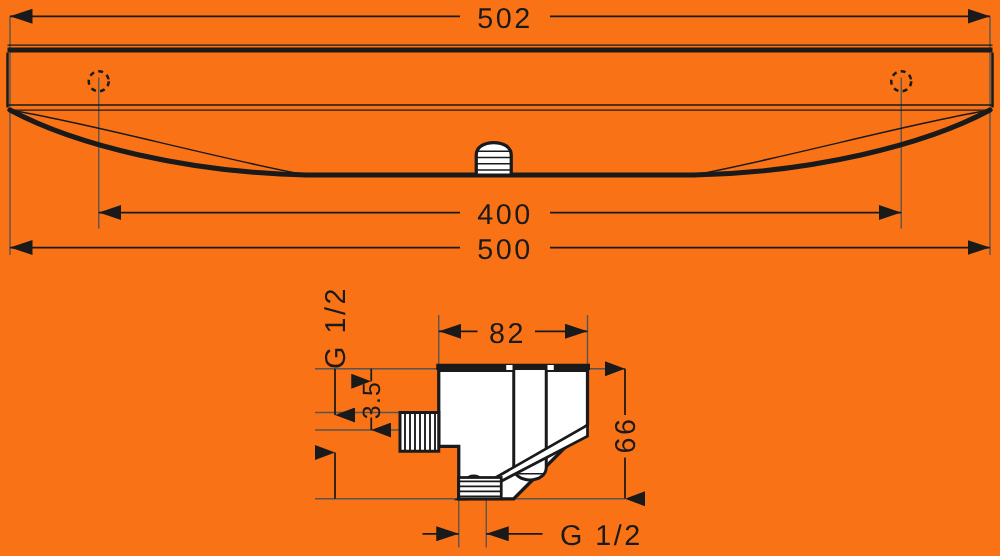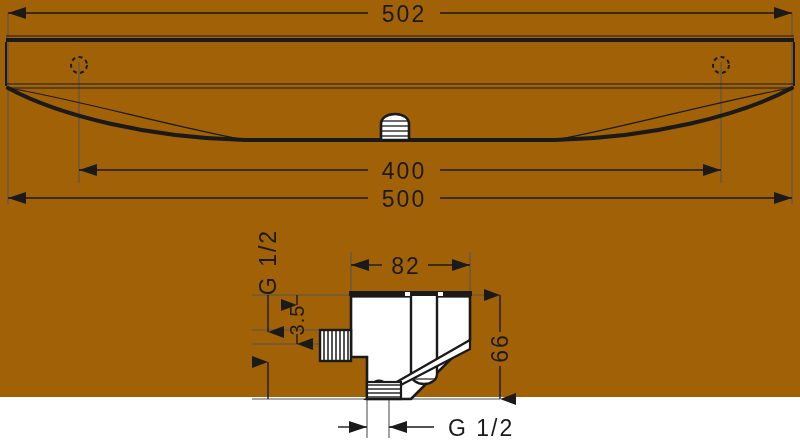--- a/index.html
+++ b/index.html
@@ -9,22 +9,22 @@
   }
   body {
     width: 800px;
     height: 445px;
     font-family: "Liberation Sans", sans-serif;
     overflow: hidden;
   }
   #drawing-root {
     position: relative;
     width: 800px;
-    height: 397px;
-    background: #a16207;
+    height: 445px;
+    background: #f97316;
   }
   svg#tech-drawing {
     display: block;
     width: 800px;
     height: 445px;
   }
   .dim-text {
     font-family: "Liberation Sans", sans-serif;
     font-size: 23px;
     letter-spacing: 2px;

